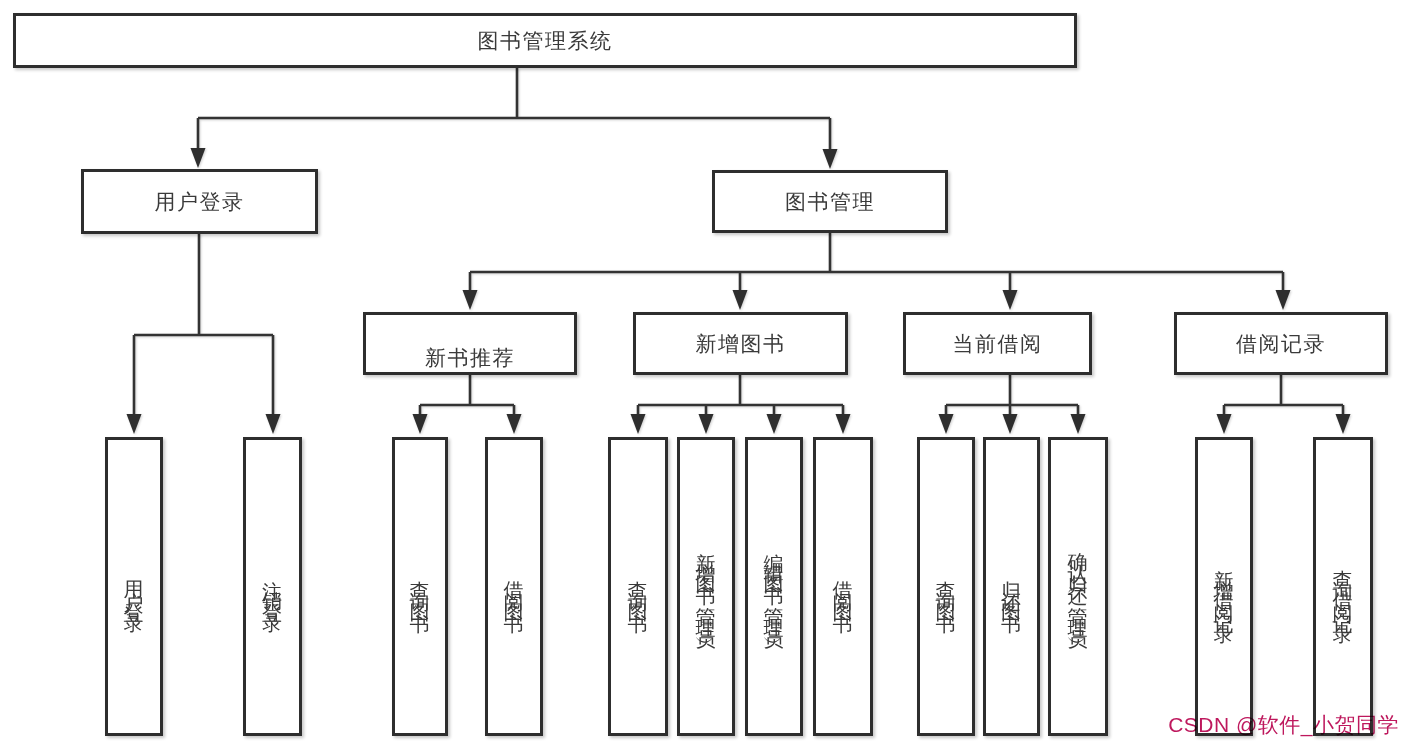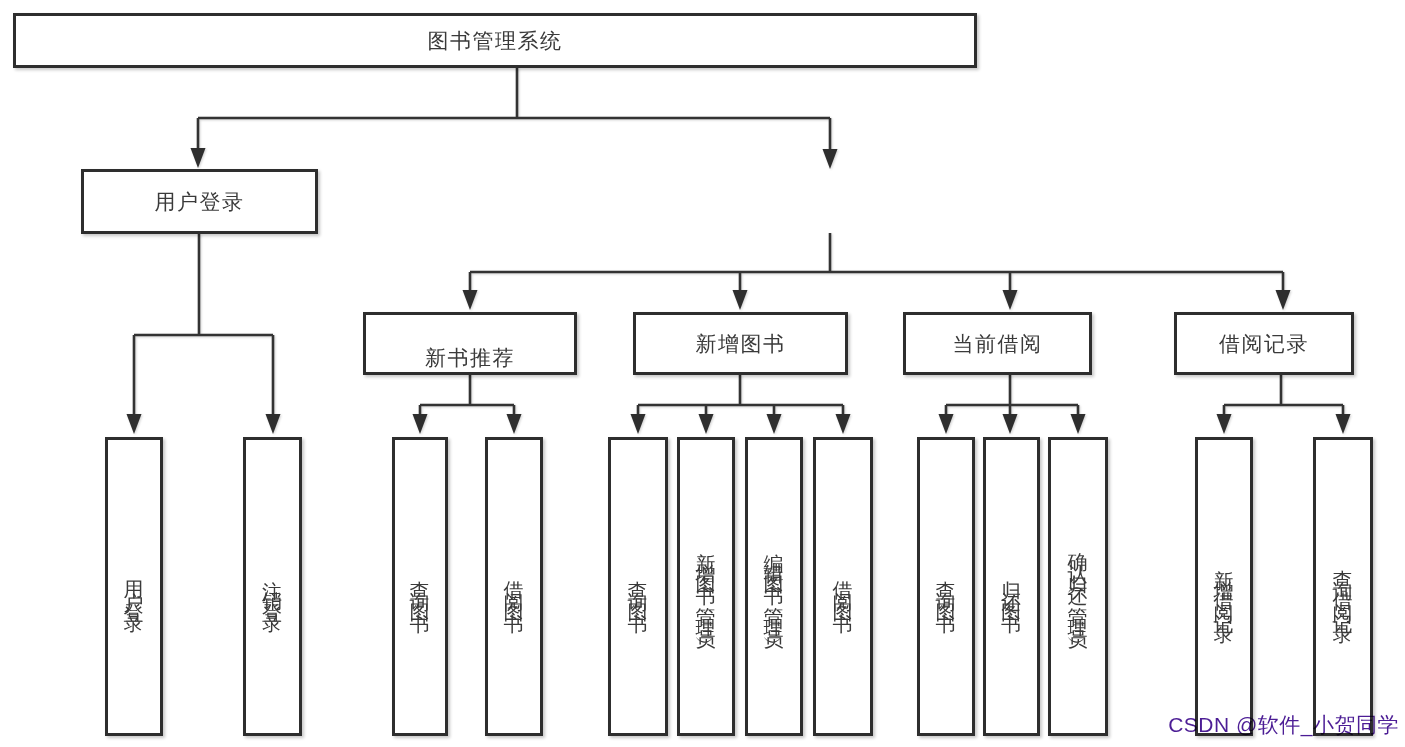--- a/index.html
+++ b/index.html
@@ -14,21 +14,21 @@
     border:3px solid #2e2e2e; display:flex; align-items:center; justify-content:center;
     box-shadow:2px 2px 3px rgba(0,0,0,0.22); z-index:2;
   }
   .hnode { font-size:21px; letter-spacing:1.5px; }
   .vnode span {
     writing-mode:vertical-rl; text-orientation:mixed;
     font-size:20px; letter-spacing:11px; white-space:nowrap; line-height:1;
   }
   .watermark {
     position:absolute; top:711px; right:6px; z-index:6;
-    font-size:21px; color:#4c1d95; letter-spacing:0.5px;
+    font-size:21px; color:#be185d; letter-spacing:0.5px;
     mix-blend-mode:multiply;
   }
 </style>
 </head>
 <body>
 
 <div class="canvas">
 
   <svg class="svg-layer" viewBox="0 0 1405 747" xmlns="http://www.w3.org/2000/svg">
     <g stroke="#333333" stroke-width="2.6" fill="none">
@@ -56,38 +56,41 @@
       <polygon points="766.5,414 781.5,414 774,434"></polygon>
       <polygon points="835.5,414 850.5,414 843,434"></polygon>
       <polygon points="938.5,414 953.5,414 946,434"></polygon>
       <polygon points="1002.5,414 1017.5,414 1010,434"></polygon>
       <polygon points="1070.5,414 1085.5,414 1078,434"></polygon>
       <polygon points="1216.5,414 1231.5,414 1224,434"></polygon>
       <polygon points="1335.5,414 1350.5,414 1343,434"></polygon>
     </g>
   </svg>
 
-  <div class="node hnode" style="left:13px; top:13px; width:964px; height:55px;">
+  <div class="node hnode" style="left:13px; top:13px; width:1064px; height:55px;">
     <span>图书管理系统</span>
   </div>
 
   <div class="node hnode" style="left:81px; top:169px; width:237px; height:65px;">
     <span>用户登录</span>
+  </div>
+  <div class="node hnode" style="left:712px; top:170px; width:236px; height:63px;">
+    <span>图书管理</span>
   </div>
 
   <div class="node hnode" style="left:363px; top:312px; width:214px; height:63px;align-items:flex-end;">
     <span>新书推荐</span>
   </div>
   <div class="node hnode" style="left:633px; top:312px; width:215px; height:63px;">
     <span>新增图书</span>
   </div>
   <div class="node hnode" style="left:903px; top:312px; width:189px; height:63px;">
     <span>当前借阅</span>
   </div>
-  <div class="node hnode" style="left:1174px; top:312px; width:180px; height:63px;">
+  <div class="node hnode" style="left:1174px; top:312px; width:214px; height:63px;">
     <span>借阅记录</span>
   </div>
 
   <div class="node vnode" style="left:105px; top:437px; width:58px; height:299px;">
     <span>用户登录</span>
   </div>
   <div class="node vnode" style="left:243px; top:437px; width:59px; height:299px;">
     <span>注销登录</span>
   </div>
   <div class="node vnode" style="left:392px; top:437px; width:56px; height:299px;">

